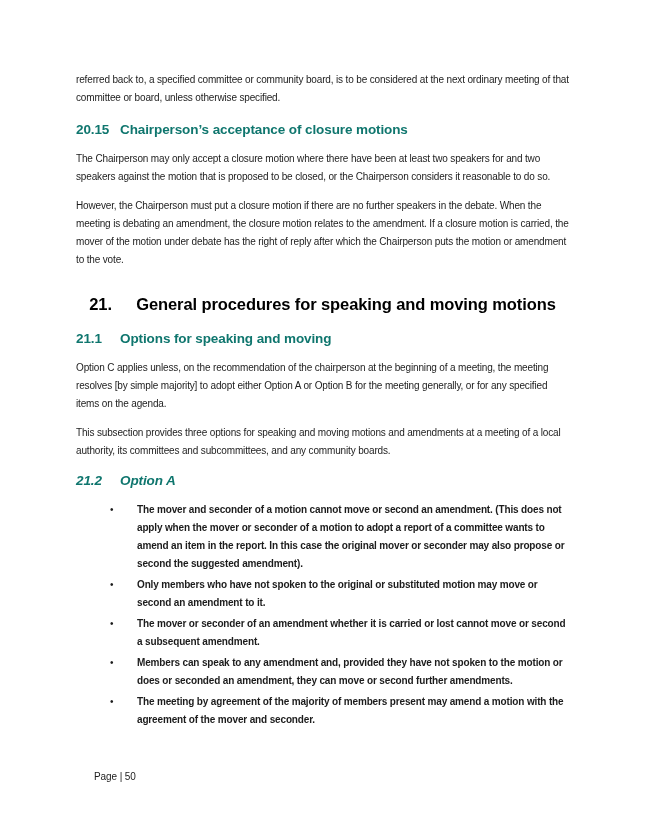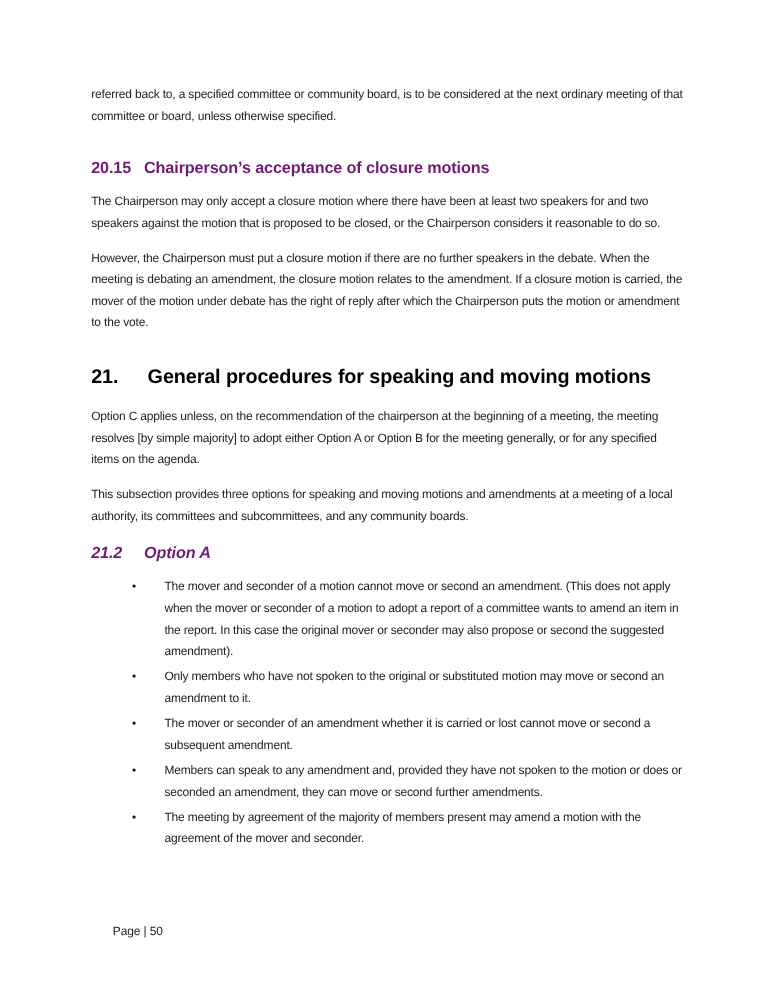--- a/index.html
+++ b/index.html
@@ -24,54 +24,55 @@
     line-height: 18px;
     letter-spacing: -0.15px;
     margin: 0 0 11px 0;
     color: #1c1c1c;
   }
   h2.sub {
     display: flex;
     font-size: 13.5px;
     line-height: 20px;
     font-weight: bold;
-    color: #701a75;
-    margin: 23px 0 10px 0;
+    color: #0f766e;
+    margin: 13px 0 10px 0;
     letter-spacing: -0.1px;
   }
   h2.sub .num { flex: none; width: 44px; }
   h1.main {
     display: flex;
     font-size: 16.5px;
     line-height: 22px;
     font-weight: bold;
     color: #000000;
     margin: 24px 0 14px 0;
     letter-spacing: -0.1px;
+    justify-content: center;
   }
   h1.main .num { flex: none; width: 47px; }
   h2.opt { margin-top: 10px; font-style: italic; }
   ul.bullets {
     list-style: none;
     margin: 0;
     padding: 0 0 0 34px; 
   }
   ul.bullets li {
     display: flex;
     font-size: 10px;
     line-height: 18px;
     letter-spacing: -0.15px;
     margin: 0 0 3px 0;
   }
   ul.bullets li .marker {
     flex: none;
     width: 27px; 
     font-size: 10px;
   }
-  ul.bullets li .btext { flex: 1; }
+  ul.bullets li .btext { flex: 1; font-weight: bold; }
   .footer {
     position: absolute;
     left: 70px;
     top: 771px;
     font-size: 10px;
     letter-spacing: -0.1px;
     color: #1c1c1c;
     margin-left: 24px;
   }
 </style>
@@ -89,20 +90,24 @@
 
   <p class="body">The Chairperson may only accept a closure motion where there have been at least two speakers for and two speakers against the motion that is proposed to be closed, or the Chairperson considers it reasonable to do so.</p>
 
   <p class="body">However, the Chairperson must put a closure motion if there are no further speakers in the debate. When the meeting is debating an amendment, the closure motion relates to the amendment. If a closure motion is carried, the mover of the motion under debate has the right of reply after which the Chairperson puts the motion or amendment to the vote.</p>
 
   <h1 class="main">
     <span class="num">21.</span>
     <span class="ttl">General procedures for speaking and moving motions</span>
   </h1>
 
+  <h2 class="sub">
+    <span class="num">21.1</span>
+    <span class="ttl">Options for speaking and moving</span>
+  </h2>
 
   <p class="body">Option C applies unless, on the recommendation of the chairperson at the beginning of a meeting, the meeting resolves [by simple majority] to adopt either Option A or Option B for the meeting generally, or for any specified items on the agenda.</p>
 
   <p class="body">This subsection provides three options for speaking and moving motions and amendments at a meeting of a local authority, its committees and subcommittees, and any community boards.</p>
 
   <h2 class="sub opt">
     <span class="num">21.2</span>
     <span class="ttl">Option A</span>
   </h2>
 

